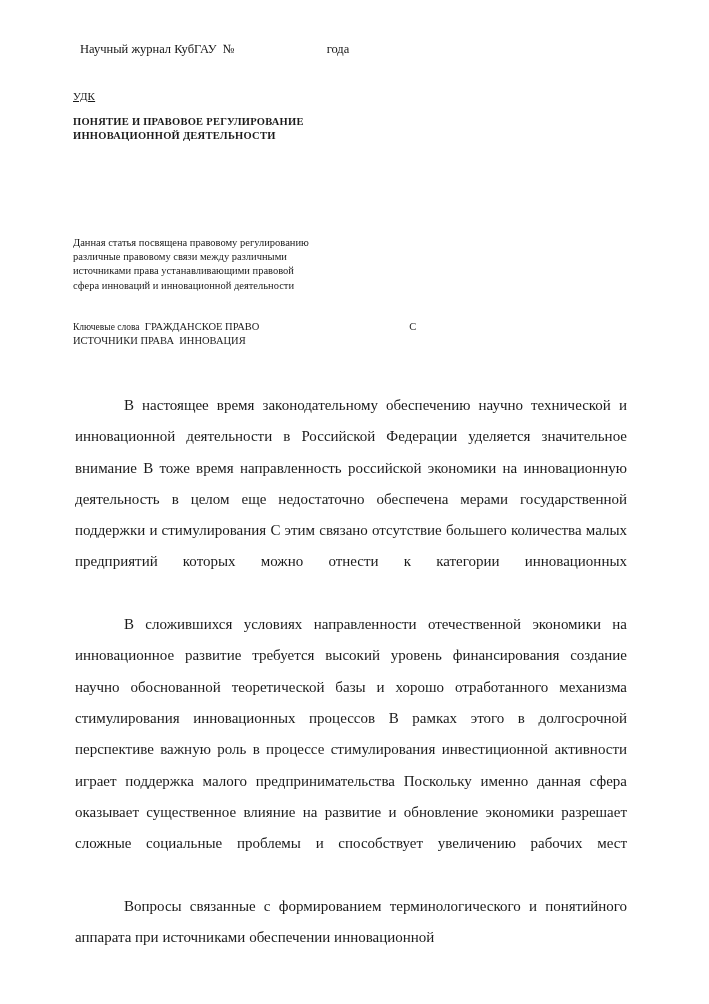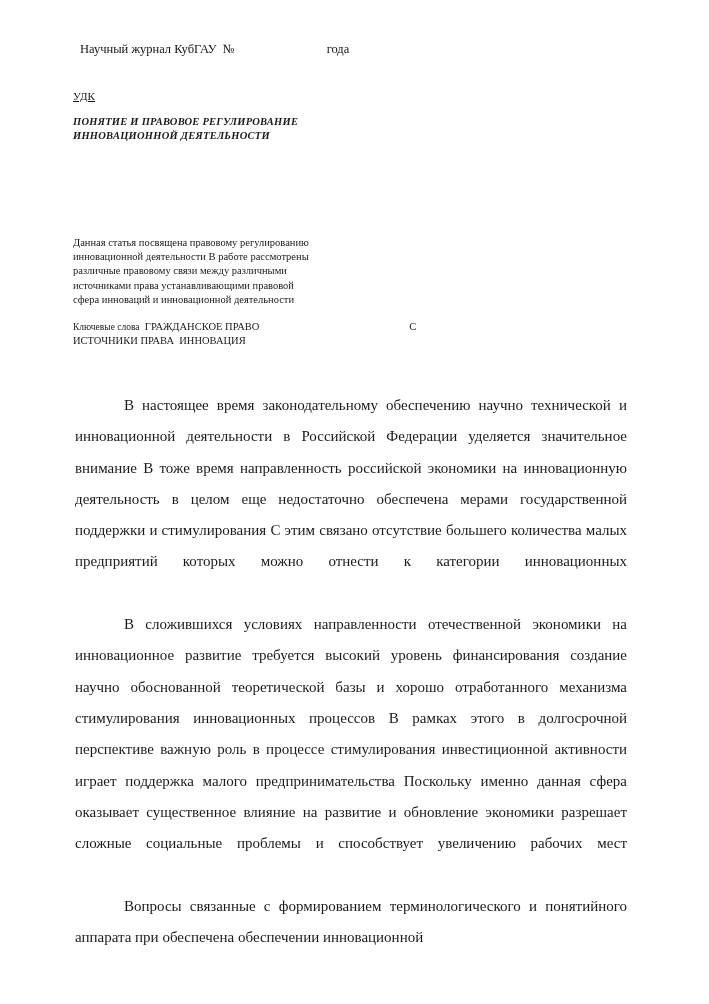--- a/index.html
+++ b/index.html
@@ -48,21 +48,21 @@
   .doc-title {
     position: absolute;
     left: 73px;
     top: 115px;
     width: 420px;
     font-size: 10.5px;
     font-weight: bold;
     line-height: 13.5px;
     letter-spacing: 0.25px;
   }
-  .doc-title .line { display: block; font-style: italic; }
+  .doc-title .line { display: block; }
 
   
   .author-block {
     position: absolute;
     left: 73px;
     top: 160px;
     width: 430px;
     font-size: 10.5px;
     line-height: 14.2px;
   }
@@ -129,30 +129,29 @@
   <div class="udc">УДК</div>
 
   <div class="doc-title">
     <span class="line">ПОНЯТИЕ И ПРАВОВОЕ РЕГУЛИРОВАНИЕ</span>
     <span class="line">ИННОВАЦИОННОЙ ДЕЯТЕЛЬНОСТИ</span>
   </div>
 
 
   <div class="abstract">
     <span class="line">Данная статья посвящена правовому регулированию</span>
-    <span class="line">инновационной деятельности  В работе рассмотрены</span>
     <span class="line">различные правовому связи между различными</span>
     <span class="line">источниками права  устанавливающими правовой</span>
     <span class="line">сфера инноваций и инновационной деятельности</span>
   </div>
 
   <div class="keywords">
     <span class="line"><span class="kw-label">Ключевые слова</span><span>  </span><span>ГРАЖДАНСКОЕ ПРАВО</span><span class="kw-gap"></span><span>С</span></span>
     <span class="line">ИСТОЧНИКИ ПРАВА  ИННОВАЦИЯ</span>
   </div>
 
   <div class="body-text">
     <p>В настоящее время законодательному обеспечению научно технической и инновационной деятельности в Российской Федерации уделяется значительное внимание  В тоже время направленность российской экономики на инновационную деятельность в целом еще недостаточно обеспечена мерами государственной поддержки и стимулирования  С этим связано отсутствие большего количества малых предприятий  которых можно отнести к категории инновационных</p>
     <p>В сложившихся условиях направленности отечественной экономики на инновационное развитие требуется высокий уровень финансирования  создание научно обоснованной теоретической базы и хорошо отработанного механизма стимулирования инновационных процессов  В рамках этого в долгосрочной перспективе важную роль в процессе стимулирования инвестиционной активности играет поддержка малого предпринимательства  Поскольку именно данная сфера оказывает существенное влияние на развитие и обновление экономики  разрешает сложные социальные проблемы и способствует увеличению рабочих мест</p>
-    <p class="no-stretch">Вопросы  связанные с формированием терминологического и понятийного аппарата при обеспечена обеспечении инновационной</p>
+    <p class="no-stretch">Вопросы  связанные с формированием терминологического и понятийного аппарата при источниками обеспечении инновационной</p>
   </div>
 
 </div>
 
 </body></html>

